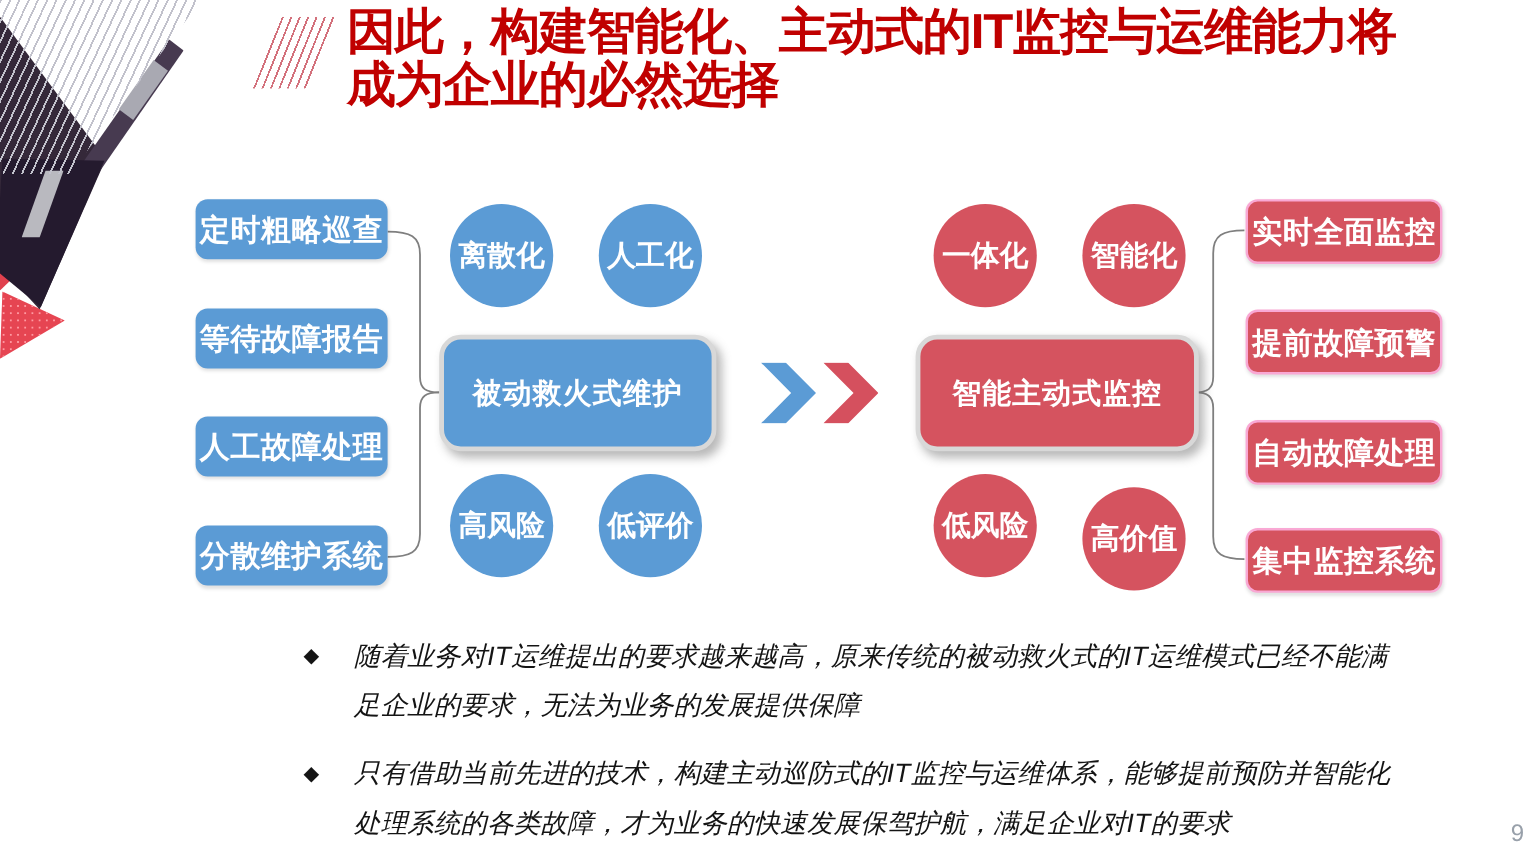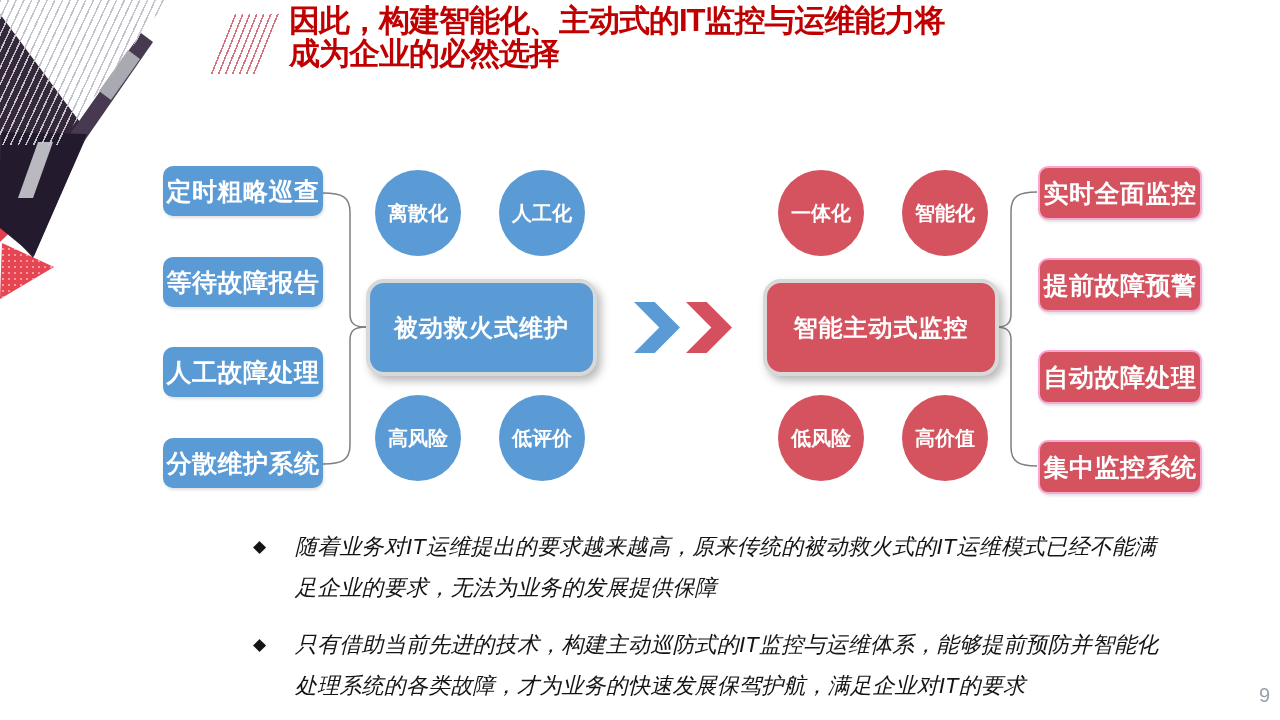--- a/index.html
+++ b/index.html
@@ -59,38 +59,38 @@
     background:repeating-linear-gradient(115deg,#c2c2cc 0 1.5px,transparent 1.5px 7px);
   }
   .deco-red-hatch{
     left:207px;top:14px;width:74px;height:60px;z-index:6;
     clip-path:polygon(34% 0,100% 0,66% 100%,0 100%);
     background:repeating-linear-gradient(112deg,#d3717c 0 1.5px,transparent 1.5px 6.5px);
   }
   
   .title{
     position:absolute;left:289px;top:4px;width:960px;
-    color:#C00000;font-size:31px;font-weight:bold;line-height:1.08;
+    color:#C00000;font-size:41px;font-weight:bold;line-height:1.08;
     letter-spacing:-1px;
   }
   
   .connector-svg{position:absolute;left:0;top:0;z-index:1;pointer-events:none;}
   
   .side-box{
     position:absolute;width:160px;height:50px;border-radius:10px;
     color:#fff;font-size:25px;font-weight:bold;
     display:flex;align-items:center;justify-content:center;
     z-index:2;letter-spacing:0.5px;
   }
   .side-box.blue{background:#5B9BD5;box-shadow:1px 2px 3px rgba(0,0,0,0.12);}
   .side-box.red{background:#D5535F;border:2px solid #f9a8d4;box-shadow:1px 2px 3px rgba(0,0,0,0.12);}
   
   .tag-circle{
     position:absolute;width:86px;height:86px;border-radius:50%;
-    color:#fff;font-size:20px;font-weight:bold;
+    color:#fff;font-size:24px;font-weight:bold;
     display:flex;align-items:center;justify-content:center;
     z-index:2;
   }
   .tag-circle.blue{background:#5B9BD5;}
   .tag-circle.red{background:#D5535F;}
   
   .center-box{
     position:absolute;top:279px;height:97px;box-sizing:border-box;
     border:4px solid #D8D8D8;border-radius:18px;
     color:#fff;font-size:24px;font-weight:bold;letter-spacing:1px;
@@ -191,21 +191,21 @@
 
   <div class="tag-circle red" style="left:778px;top:170px">
       <span>一体化</span>
     </div>
   <div class="tag-circle red" style="left:902px;top:170px">
       <span>智能化</span>
     </div>
   <div class="tag-circle red" style="left:778px;top:395px">
       <span>低风险</span>
     </div>
-  <div class="tag-circle red" style="left:902px;top:395px">
+  <div class="tag-circle red" style="left:902px;top:406px">
       <span>高价值</span>
     </div>
 
   <div class="center-box red">
       <span>智能主动式监控</span>
     </div>
 
   <div class="side-box red" style="left:1038px;top:166px">
       <span>实时全面监控</span>
     </div>

